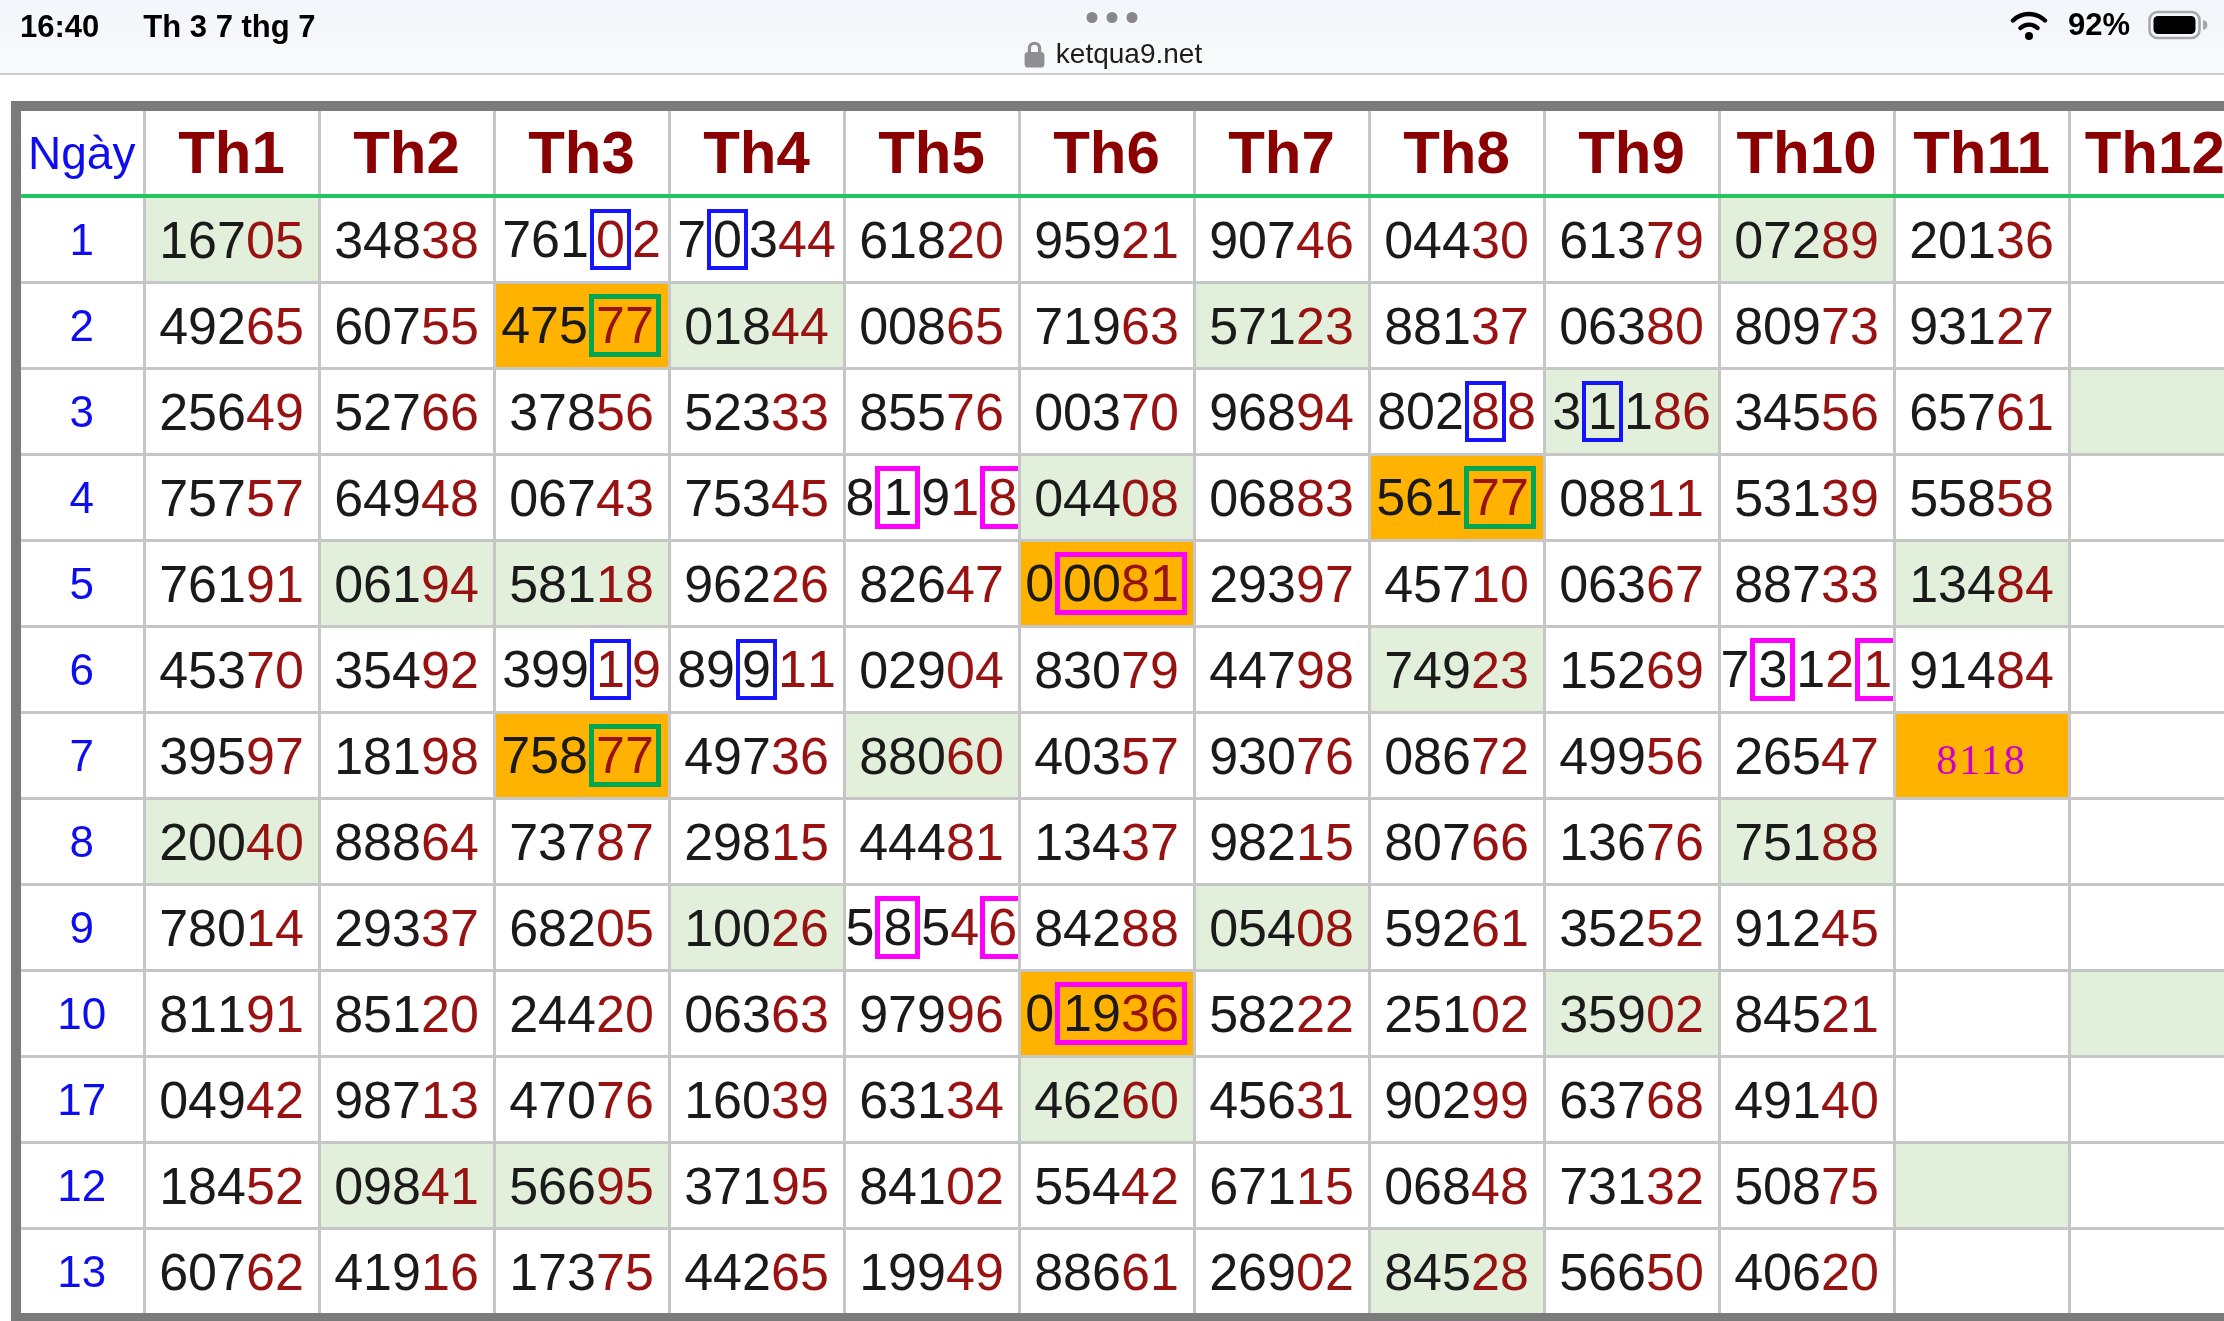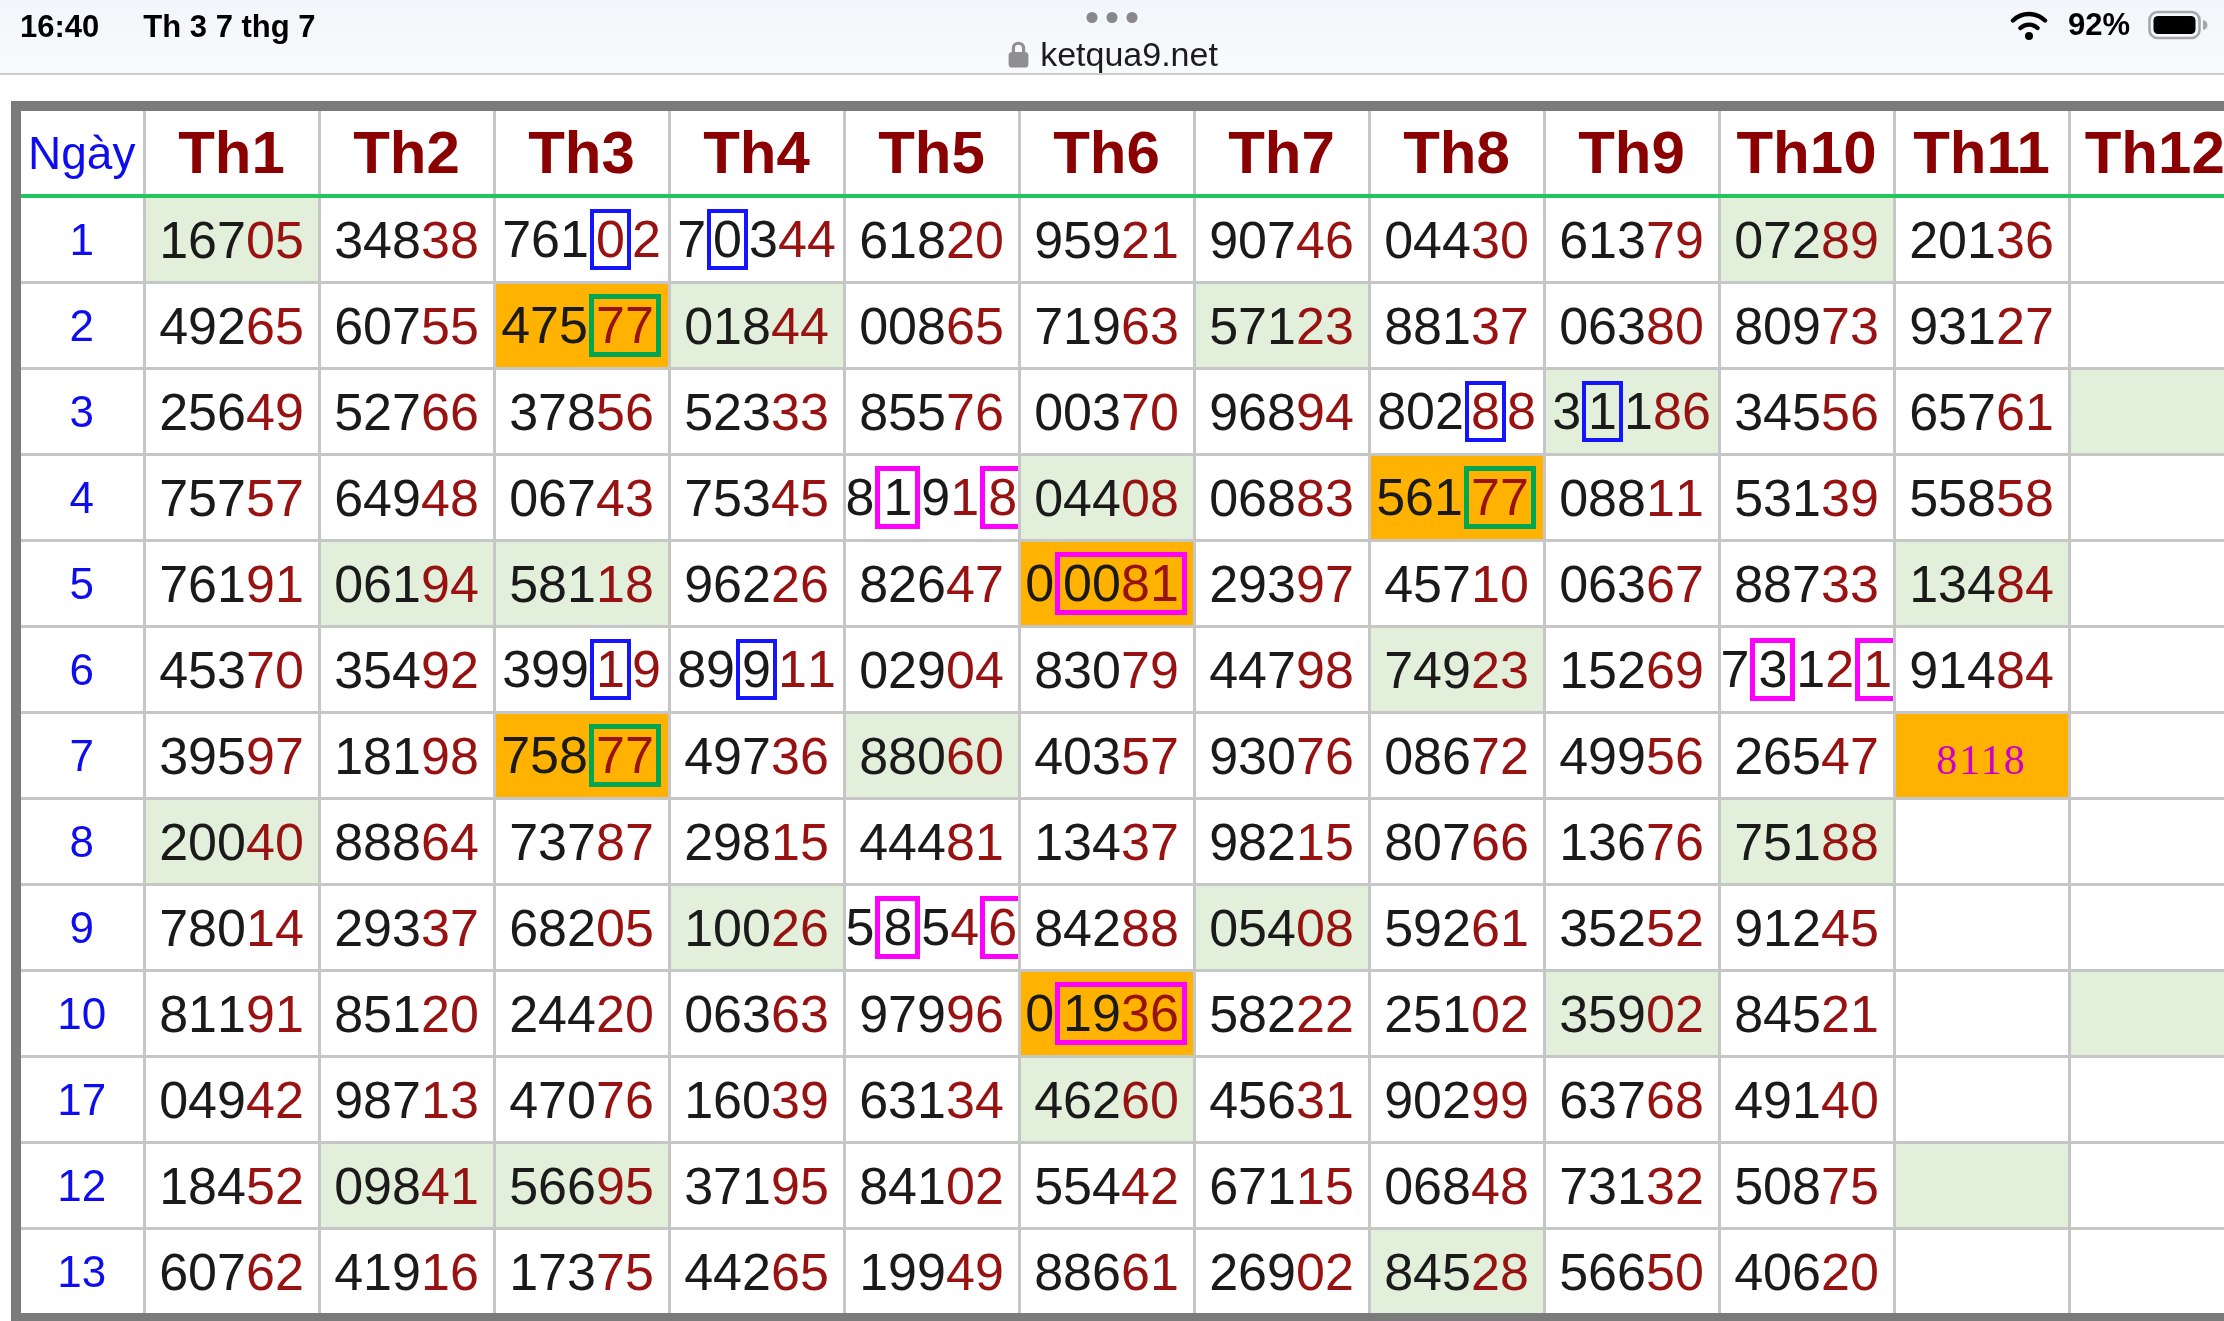--- a/index.html
+++ b/index.html
@@ -36,21 +36,21 @@
   .status-time{font-weight:700;}
   .status-date{font-weight:600;}
   .page-dots{
     position:absolute;left:50%;top:12px;transform:translateX(-50%);
     display:flex;gap:9px;
   }
   .page-dots i{width:11px;height:11px;border-radius:50%;background:#87878c;display:block;}
   .url-row{
     position:absolute;left:0;right:0;top:36px;height:36px;
     display:flex;align-items:center;justify-content:center;gap:9px;
-    font-size:34px;color:#1c1c1e;
+    font-size:28px;color:#1c1c1e;
   }
   .status-right{
     position:absolute;right:16px;top:7px;
     display:flex;align-items:center;gap:18px;
     font-size:31px;font-weight:600;color:#000;
   }
   
   .table-wrap{margin:26px 11px 0 11px;}
   table.results{
     border-collapse:collapse;table-layout:fixed;width:2202px;

